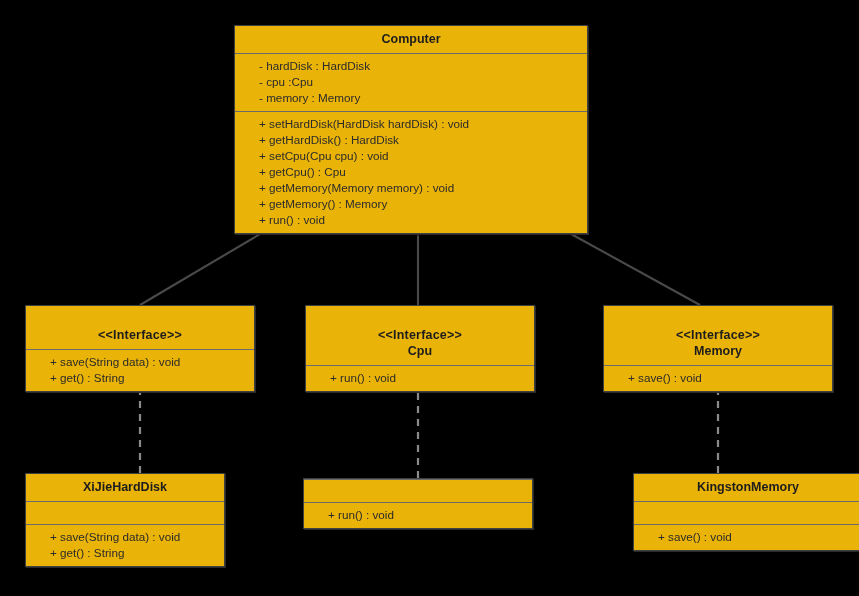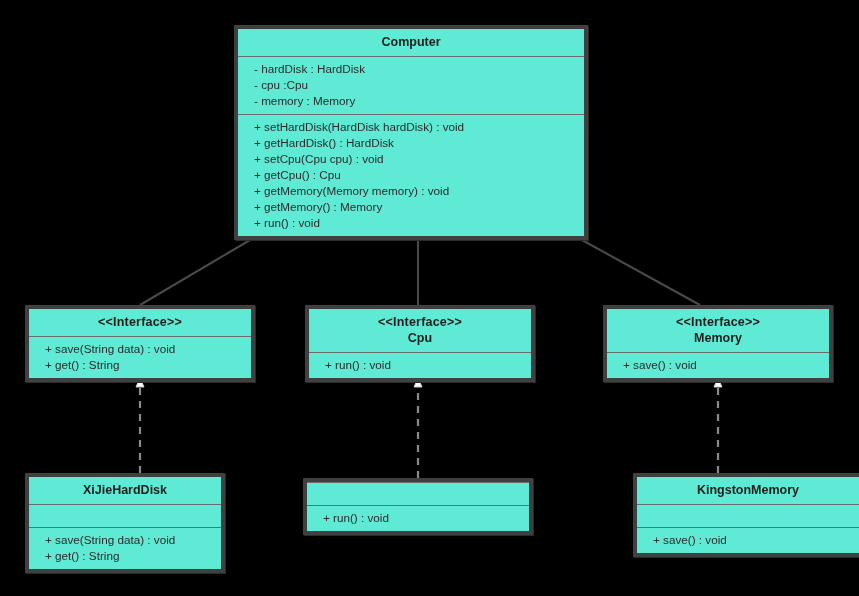--- a/index.html
+++ b/index.html
@@ -1,28 +1,28 @@
 <!DOCTYPE html>
 <html><head>
 <meta charset="utf-8">
 <style>
   html,body{margin:0;padding:0;background:#000;}
   body{width:859px;height:596px;overflow:hidden;
        font-family:"Liberation Sans",sans-serif;}
   #stage{position:relative;width:859px;height:596px;background:#000;}
   svg.edges{position:absolute;left:0;top:0;width:859px;height:596px;pointer-events:none;}
 
-  .uml-box{position:absolute;background:#5eead4;border:4px solid #404040;
+  .uml-box{position:absolute;background:#eab308;border:1px solid #404040;
            box-sizing:border-box;box-shadow:1px 1px 0 #2a2a2a;}
   .uml-head{text-align:center;font-weight:bold;color:#1d1d1d;
             font-size:12.5px;line-height:16px;padding:5px 4px 6px;}
-  .uml-head .stereo{display:block;font-weight:bold;font-size:12.5px;letter-spacing:.2px;}
+  .uml-head .stereo{display:block;font-weight:bold;font-size:12.5px;letter-spacing:.2px;margin-top:16px;}
   .uml-head .cname{display:block;font-weight:bold;font-size:12.5px;}
   .sep{height:0;border-top:1px solid #6b6b6b;}
-  .uml-sec{padding:4px 16px 5px;}
+  .uml-sec{padding:4px 24px 5px;}
   .uml-sec .row{font-size:11.7px;line-height:16px;color:#2b2b2b;white-space:nowrap;}
   .uml-sec.empty{height:22px;padding:0;}
 </style>
 </head>
 <body>
 
 <div id="stage">
 
   <svg class="edges" viewBox="0 0 859 596">
     <defs>

